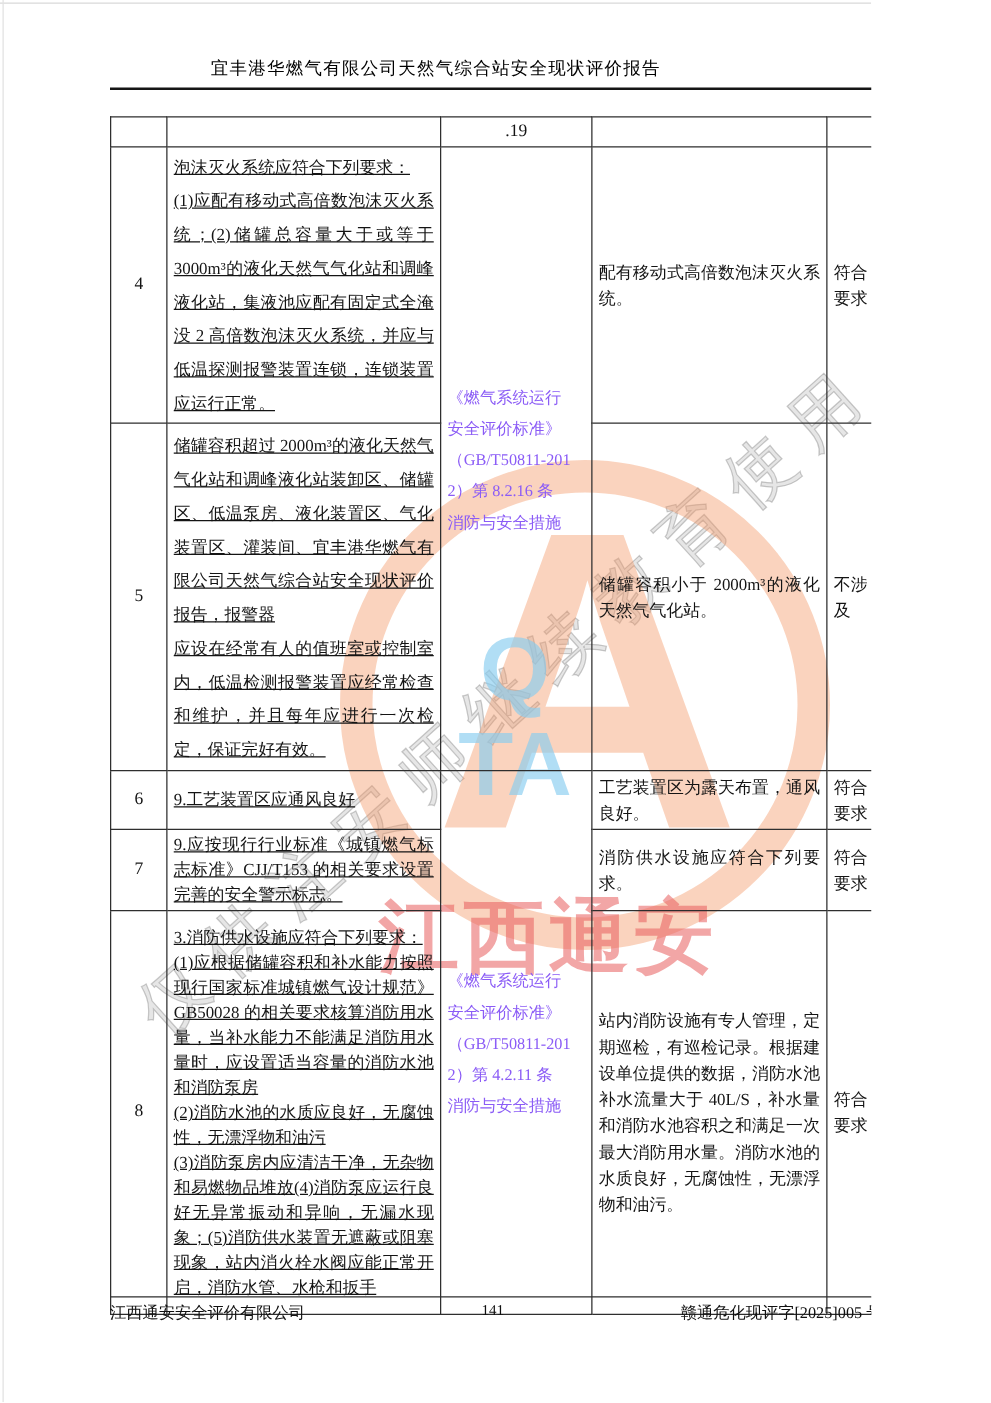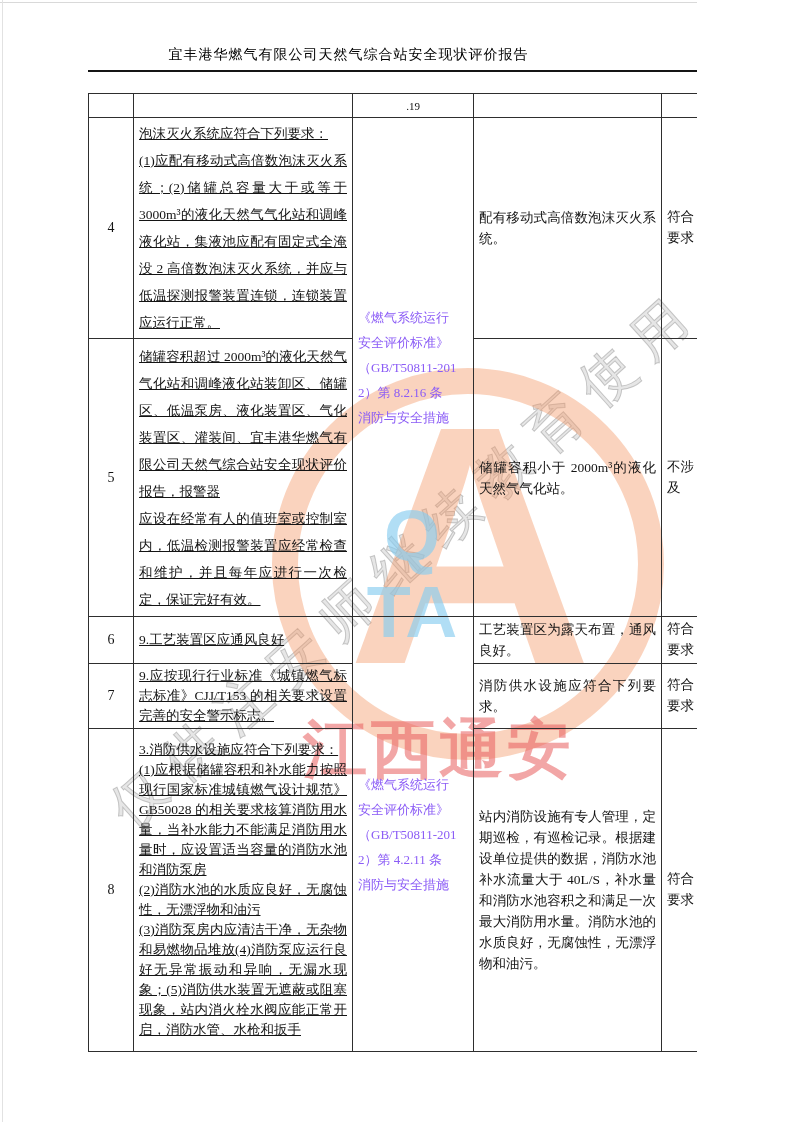--- a/index.html
+++ b/index.html
@@ -69,35 +69,35 @@
   }
   table.eval td{
     border:1px solid #2e2e2e;
     padding:2px 5px;overflow:hidden;background:transparent;
     vertical-align:middle;
   }
   tr.h0{height:24px;} tr.h4{height:213px;} tr.h5{height:278px;}
   tr.h6{height:43px;} tr.h7{height:61px;} tr.h8{height:323px;}
 
   td.no{text-align:center;font-size:14px;}
-  td.cont{text-align:center;font-size:11px;}
+  td.cont{text-align:center;font-size:14px;}
   td.content{
     white-space:pre-line;text-align:justify;vertical-align:top;
     line-height:27px;padding:2px 7px;text-decoration:underline;
   }
   td.content.tight{line-height:20px;}
   td.basis{
     white-space:pre-line;color:#8b5cf6;font-size:13px;line-height:25px;
     padding:2px 4px;text-align:left;vertical-align:middle;
   }
   td.result{
     white-space:pre-line;line-height:21px;vertical-align:middle;padding:2px 7px;
     text-align:justify;
   }
-  td.conclusion{line-height:21px;vertical-align:middle;padding:2px 6px;font-family:Liberation Mono, monospace;}
+  td.conclusion{line-height:21px;vertical-align:middle;padding:2px 6px;}
 
   
   .footer{
     position:absolute;left:88px;top:1037px;width:618px;
     border-top:1.5px solid #2e2e2e;z-index:3;
     font-size:13px;color:#111;
   }
   .footer-inner{display:flex;justify-content:space-between;align-items:flex-start;padding-top:3px;}
   .footer-page{font-size:12px;font-family:"Liberation Serif","DejaVu Serif",serif;}
 </style>
@@ -177,13 +177,20 @@
         <td class="content tight">3.消防供水设施应符合下列要求：
 (1)应根据储罐容积和补水能力按照现行国家标准城镇燃气设计规范》GB50028 的相关要求核算消防用水量，当补水能力不能满足消防用水量时，应设置适当容量的消防水池和消防泵房
 (2)消防水池的水质应良好，无腐蚀性，无漂浮物和油污
 (3)消防泵房内应清洁干净，无杂物和易燃物品堆放(4)消防泵应运行良好无异常振动和异响，无漏水现象；(5)消防供水装置无遮蔽或阻塞现象，站内消火栓水阀应能正常开启，消防水管、水枪和扳手</td>
         <td class="result">站内消防设施有专人管理，定期巡检，有巡检记录。根据建设单位提供的数据，消防水池补水流量大于 40L/S，补水量和消防水池容积之和满足一次最大消防用水量。消防水池的水质良好，无腐蚀性，无漂浮物和油污。</td>
         <td class="conclusion">符合要求</td>
       </tr>
     </tbody>
   </table>
 
+  <div class="footer">
+    <div class="footer-inner">
+      <span>江西通安安全评价有限公司</span>
+      <span class="footer-page">141</span>
+      <span>赣通危化现评字[2025]005 号</span>
+    </div>
+  </div>
 </div>
 
 </body></html>

